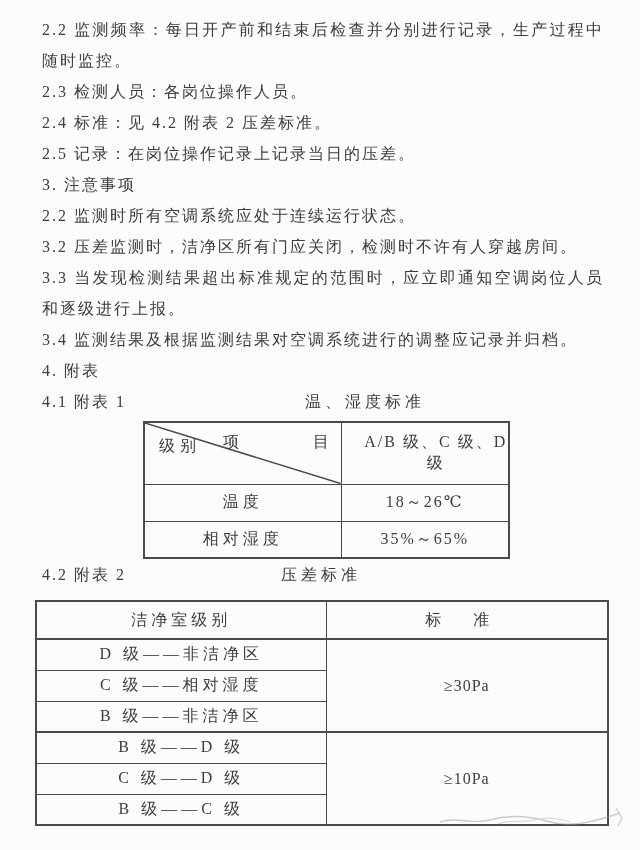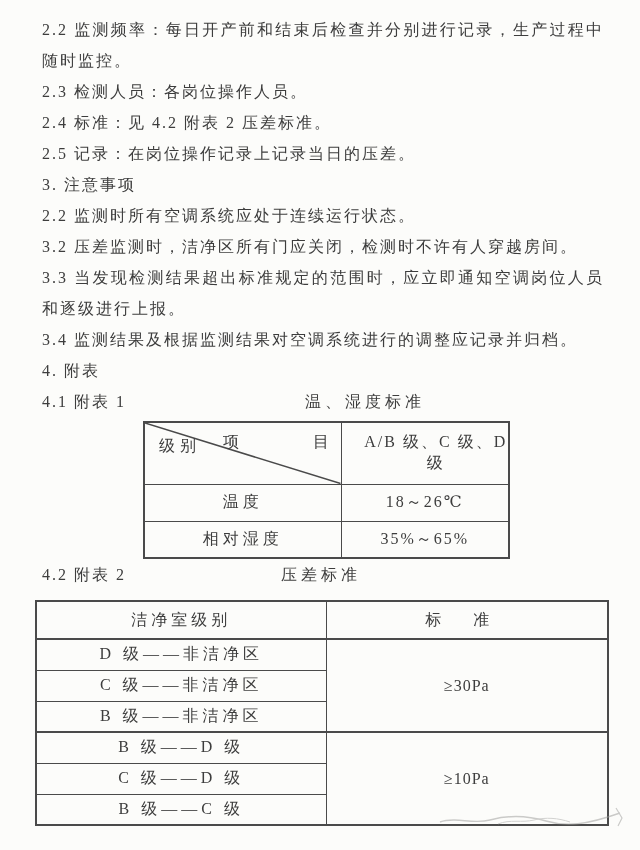--- a/index.html
+++ b/index.html
@@ -111,21 +111,21 @@
     <tbody>
         <tr class="hdr">
       <td>洁净室级别</td>
       <td class="spread">标准</td>
     </tr>
     <tr class="row">
       <td>D 级——非洁净区</td>
       <td class="std" rowspan="3">≥30Pa</td>
     </tr>
     <tr class="row">
-      <td>C 级——非洁净区</td>
+      <td>C 级——相对湿度</td>
     </tr>
     <tr class="row">
       <td>B 级——非洁净区</td>
     </tr>
     <tr class="row group-start">
       <td>B 级——D 级</td>
       <td class="std" rowspan="3">≥10Pa</td>
     </tr>
     <tr class="row">
       <td>C 级——D 级</td>

